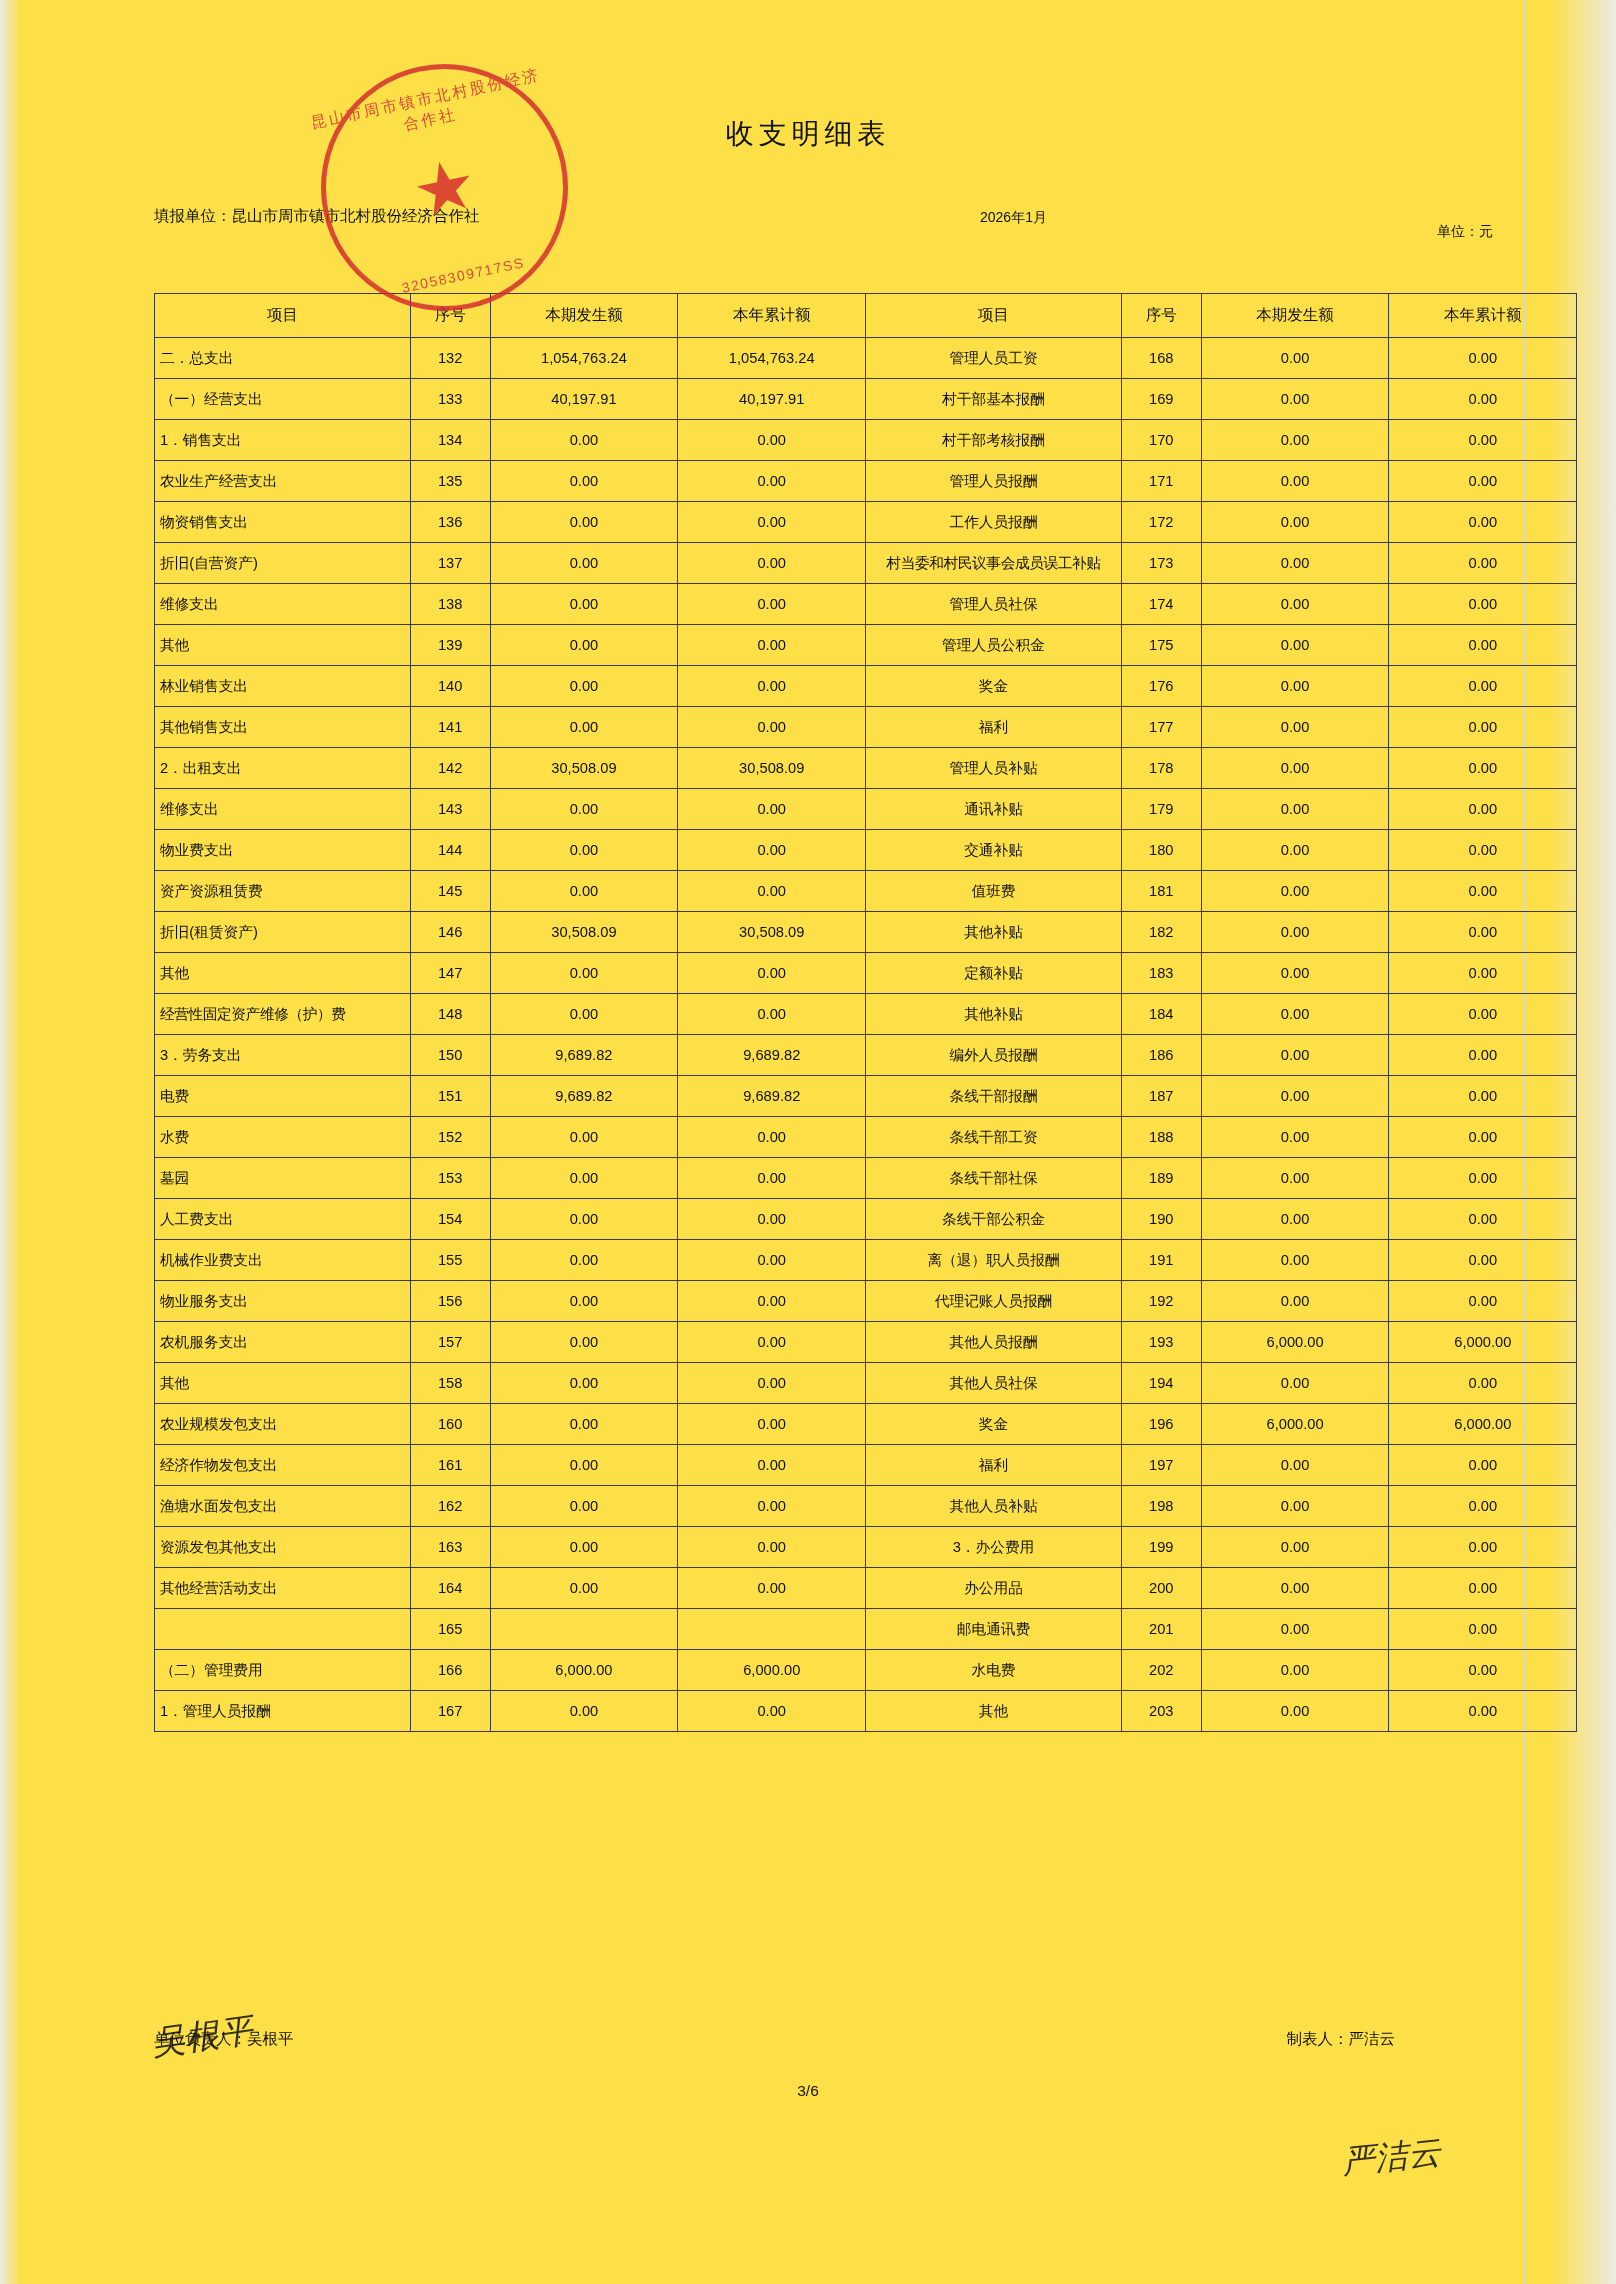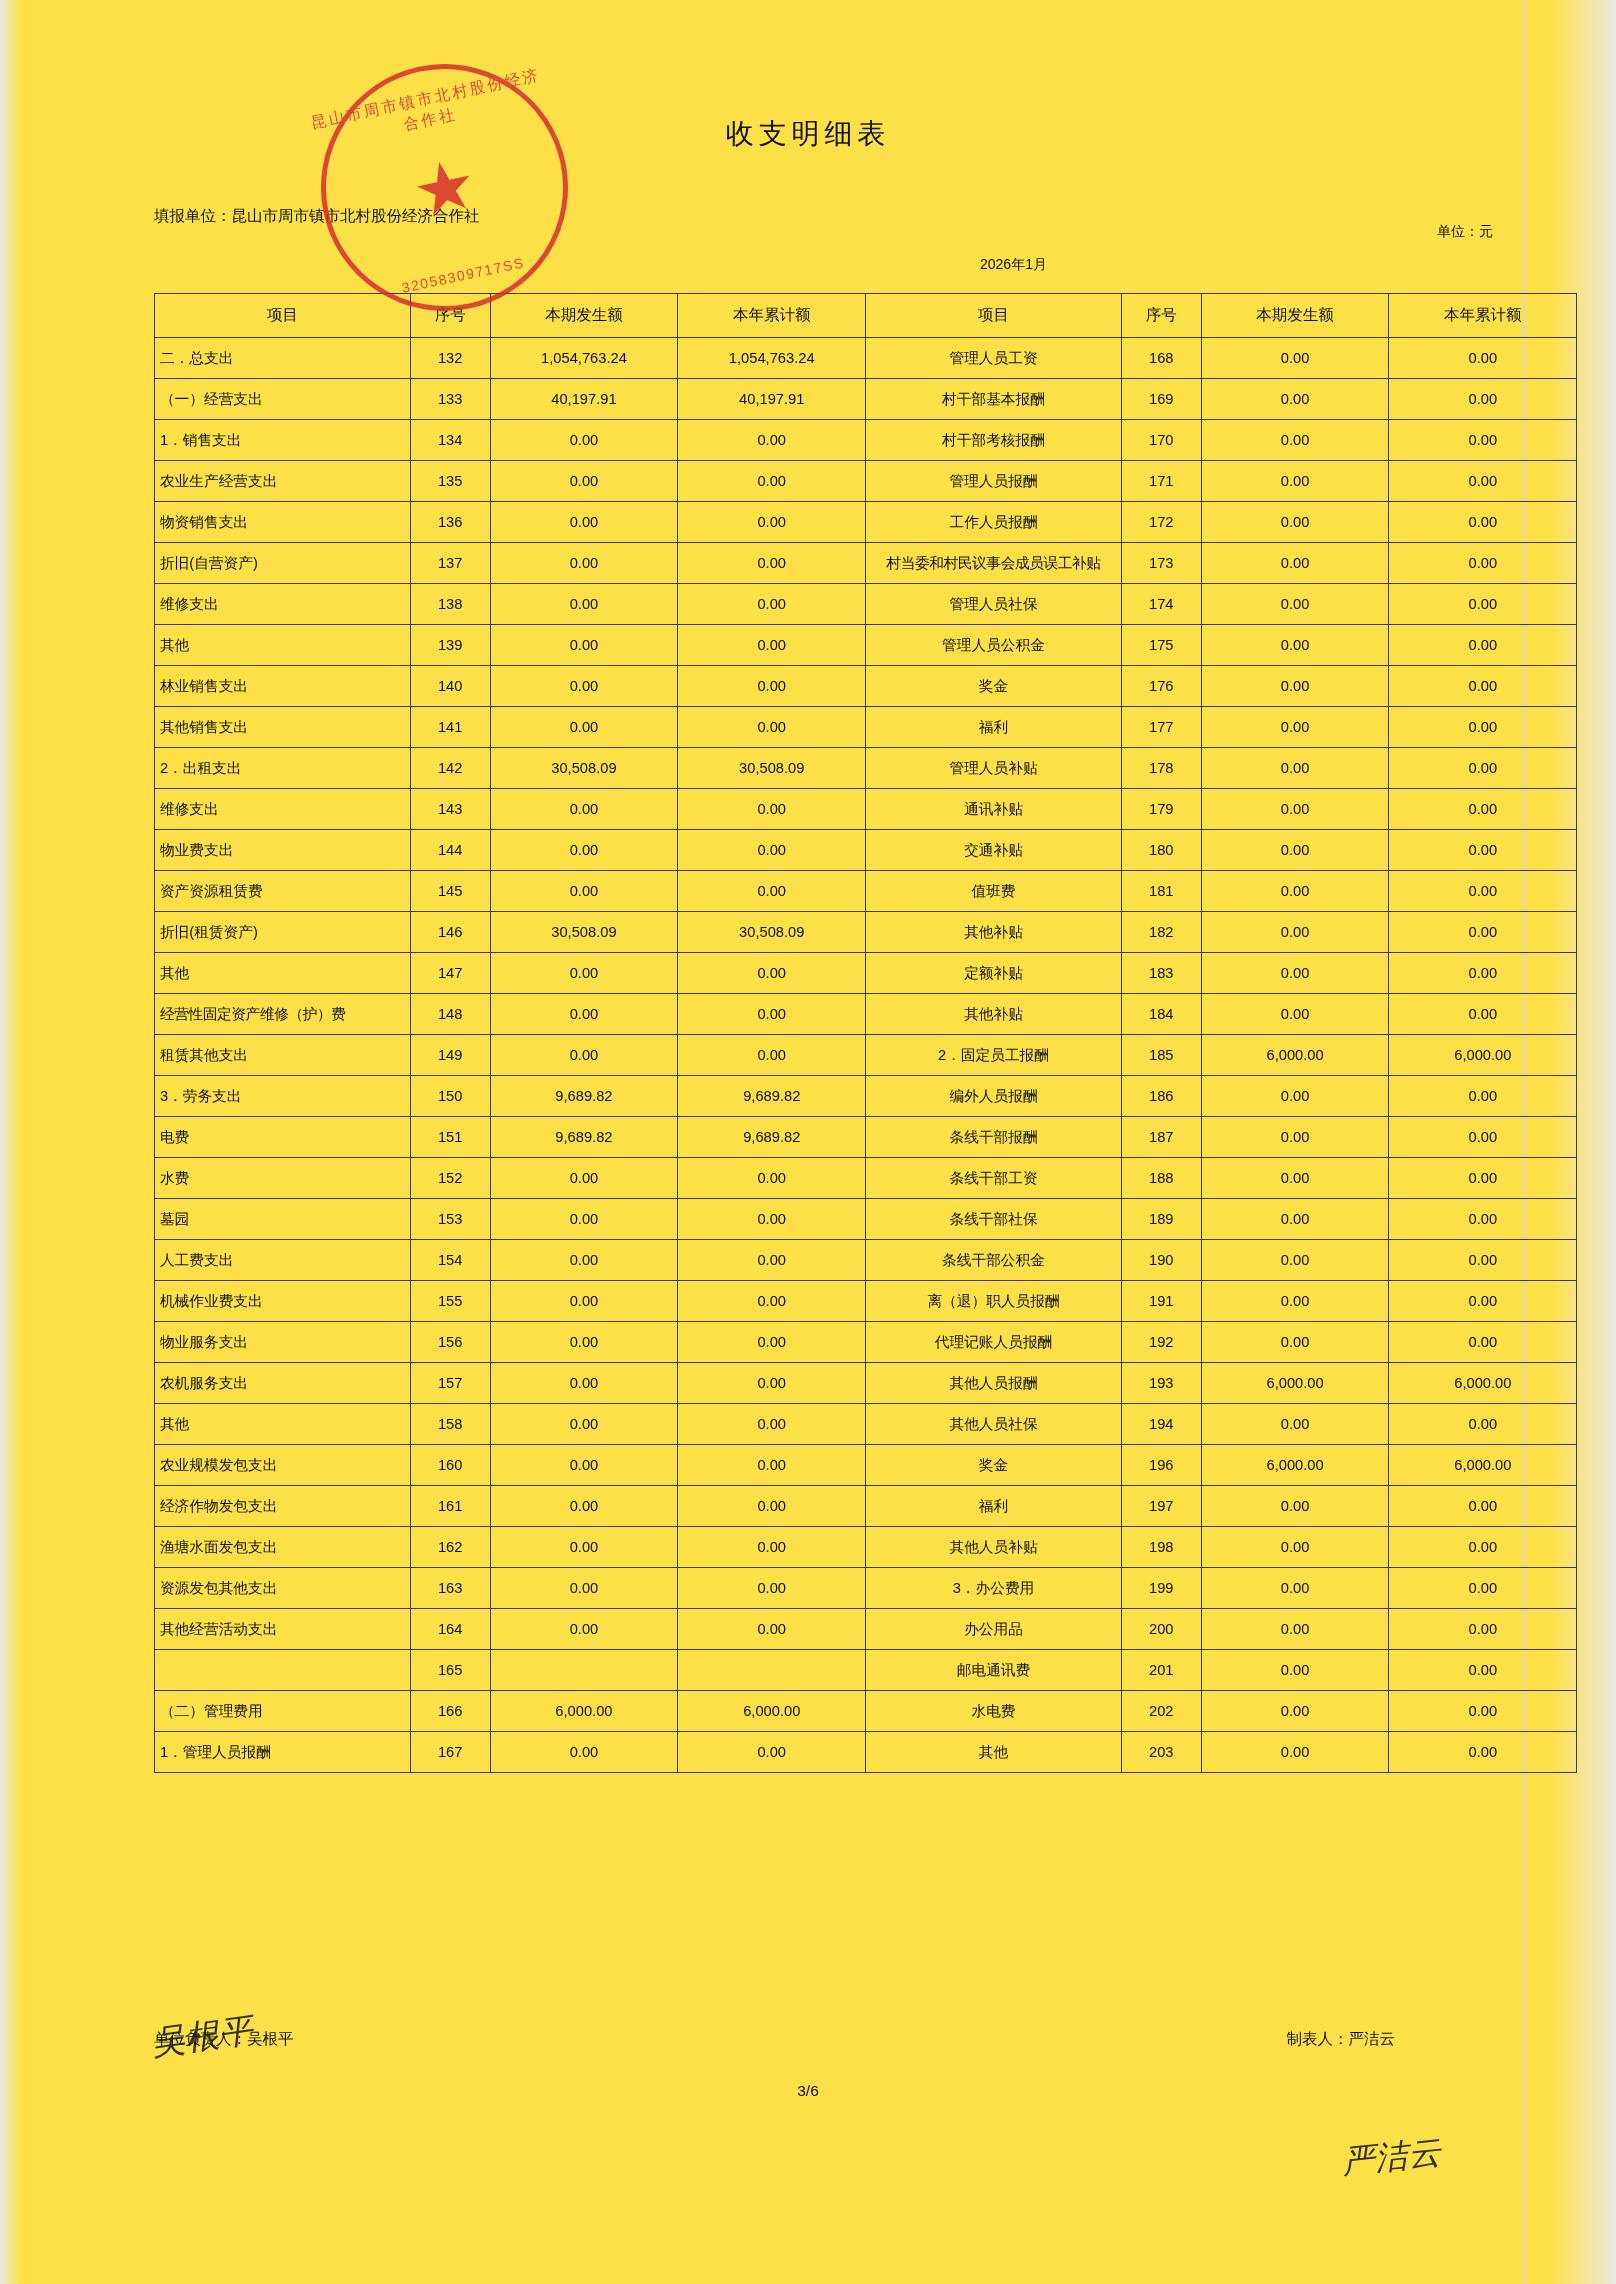--- a/index.html
+++ b/index.html
@@ -58,21 +58,21 @@
   .meta-row {
     position: absolute;
     top: 206px;
     left: 154px;
     right: 123px;
     height: 24.5px;
     font-size: 15.5px;
     color: #111;
   }
   .meta-left { position: absolute; left: 0; top: 0; white-space: nowrap; }
-  .meta-center { position: absolute; left: 826px; top: 3.3px; font-size: 14px; white-space: nowrap; margin-top: 47px; }
+  .meta-center { position: absolute; left: 826px; top: 3.3px; font-size: 14px; white-space: nowrap; }
   .meta-right { position: absolute; right: 0; top: 17px; font-size: 14px; white-space: nowrap; text-align: right; }
 
   table.sheet {
     position: absolute;
     top: 293px;
     left: 154px;
     width: 1309px;
     border-collapse: collapse;
     table-layout: fixed;
   }
@@ -371,30 +371,20 @@
           <td class="c-item lvl2 tiny">经营性固定资产维修（护）费</td>
           <td class="c-no">148</td>
           <td class="c-amt">0.00</td>
           <td class="c-amt">0.00</td>
           <td class="c-item ctr small">其他补贴</td>
           <td class="c-no">184</td>
           <td class="c-amt">0.00</td>
           <td class="c-amt">0.00</td>
         </tr>
         <tr>
-          <td class="c-item lvl2">租赁其他支出</td>
-          <td class="c-no">149</td>
-          <td class="c-amt">0.00</td>
-          <td class="c-amt">0.00</td>
-          <td class="c-item ctr">2．固定员工报酬</td>
-          <td class="c-no">185</td>
-          <td class="c-amt">6,000.00</td>
-          <td class="c-amt">6,000.00</td>
-        </tr>
-        <tr>
           <td class="c-item lvl1">3．劳务支出</td>
           <td class="c-no">150</td>
           <td class="c-amt">9,689.82</td>
           <td class="c-amt">9,689.82</td>
           <td class="c-item ctr">编外人员报酬</td>
           <td class="c-no">186</td>
           <td class="c-amt">0.00</td>
           <td class="c-amt">0.00</td>
         </tr>
         <tr>

